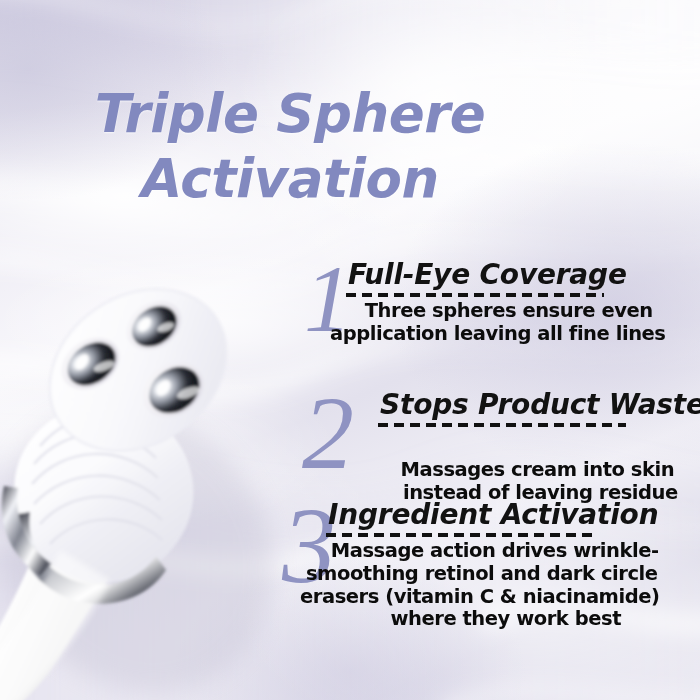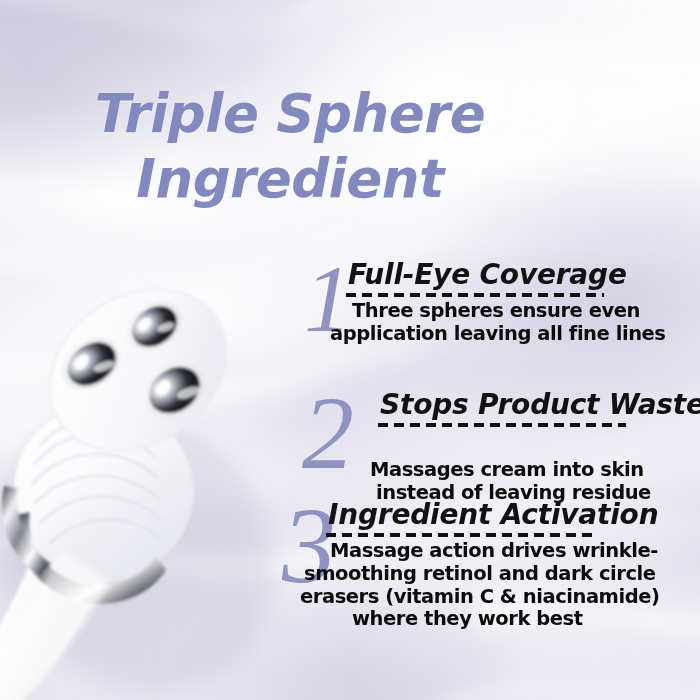--- a/index.html
+++ b/index.html
@@ -103,21 +103,21 @@
   }
   .f-lines {
     margin-top: 3px;
     font-family: "DejaVu Sans", sans-serif;
     font-weight: bold;
     font-size: 19.5px;
     line-height: 1.17;
     letter-spacing: -0.45px;
     color: #0c0c0c;
   }
-  .f-lines div { white-space: nowrap; }
+  .f-lines div { white-space: nowrap; text-align: center; }
 
   
   #feature-1 { left: 300px; top: 258px; width: 400px; }
   #feature-1 .numeral { font-size: 96px; left: 4px; top: 4px; }
   #feature-1 .f-body { left: 44px; top: 0; }
   #feature-1 .f-head { padding-left: 4px; }
   #feature-1 .dash { width: 258px; margin-left: 2px; }
   #feature-1 .f-lines { margin-left: -14px; }
   #feature-1 .f-lines .ln1 { padding-left: 22px; }
 
@@ -293,21 +293,21 @@
       </g>
     </g>
 
     <g filter="url(#pblur2)" opacity="0.55">
       <path d="M-30,470 C30,420 70,360 100,300 L150,330 C120,392 70,448 10,492 Z" fill="#ffffff"></path>
     </g>
   </svg>
 
   <div class="title">
     <span class="l1">Triple Sphere</span>
-    <span class="l2">Ingredient</span>
+    <span class="l2">Activation</span>
   </div>
 
   <div class="feature" id="feature-1">
     <div class="numeral">1</div>
     <div class="f-body">
       <div class="f-head">Full-Eye Coverage</div>
       <div class="dash"></div>
       <div class="f-lines">
         <div class="ln1">Three spheres ensure even</div>
         <div class="ln2">application leaving all fine lines</div>

